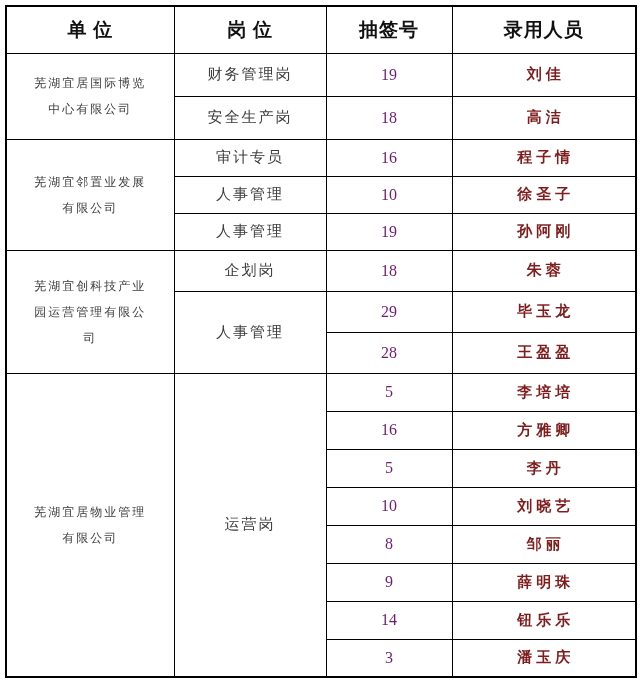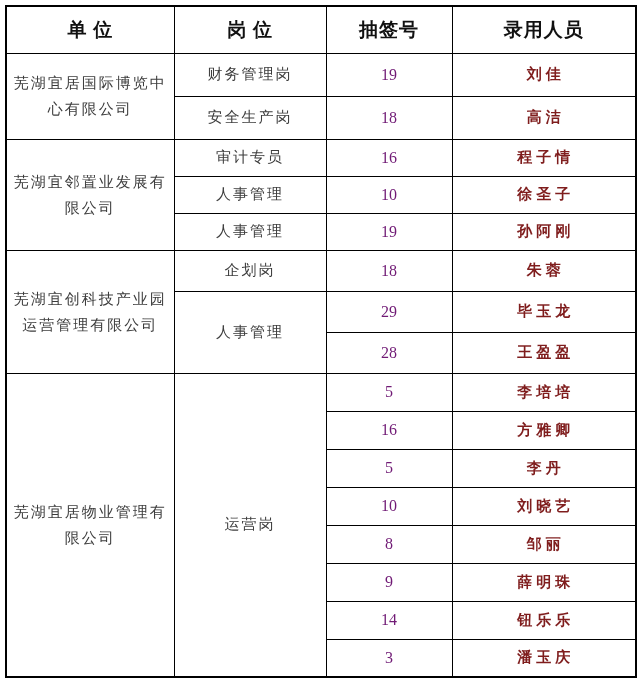--- a/index.html
+++ b/index.html
@@ -18,21 +18,21 @@
     border-collapse: collapse;
     table-layout: fixed;
     width: 630px;
     border: 2px solid #000000;
   }
   table.roster th,
   table.roster td {
     border: 1px solid #000000;
     text-align: center;
     vertical-align: middle;
-    padding: 0 0;
+    padding: 0 26px;
     box-sizing: border-box;
     overflow: hidden;
   }
   
   col.c-company  { width: 168px; }
   col.c-position { width: 152px; }
   col.c-number   { width: 126px; }
   col.c-name     { width: 184px; }
 
   
@@ -42,21 +42,21 @@
   tr.r-g3   { height: 41px; }
   tr.r-g4   { height: 38px; }
 
   th.hdr {
     font-size: 19px;
     font-weight: bold;
     color: #111111;
     letter-spacing: 1px;
   }
   td.company {
-    font-size: 15px;
+    font-size: 12px;
     color: #3d3d3d;
     letter-spacing: 2px;
     line-height: 26px;
     padding: 0 12px;
   }
   td.position {
     font-size: 15px;
     color: #3d3d3d;
     letter-spacing: 2px;
   }

